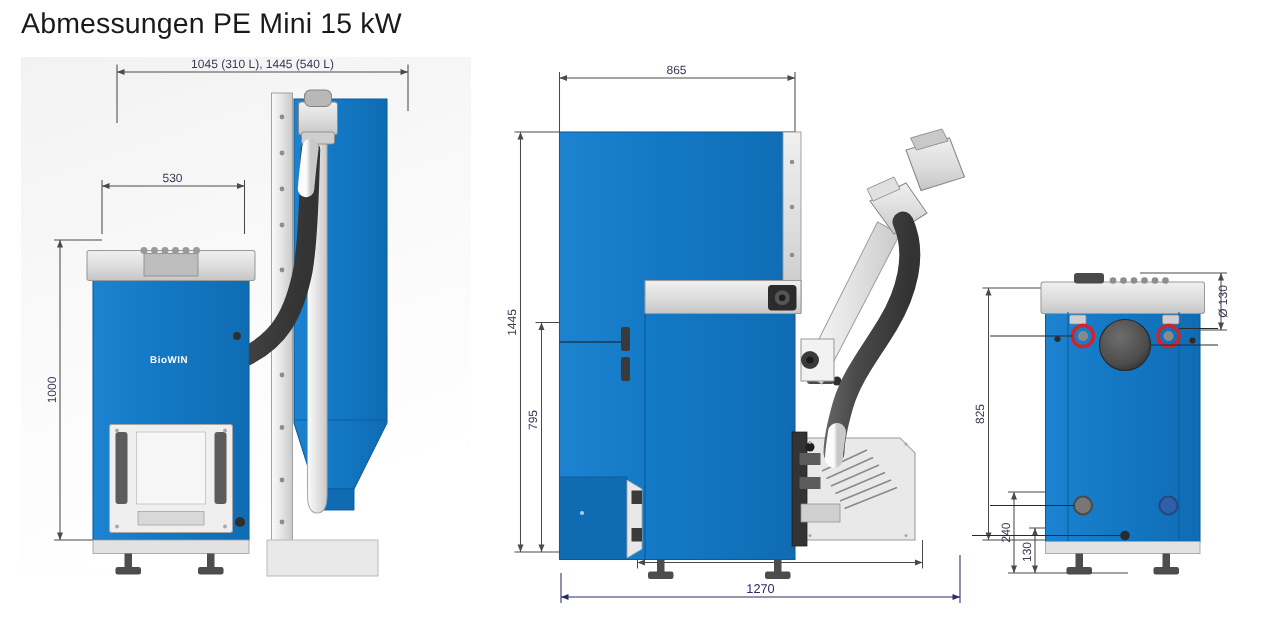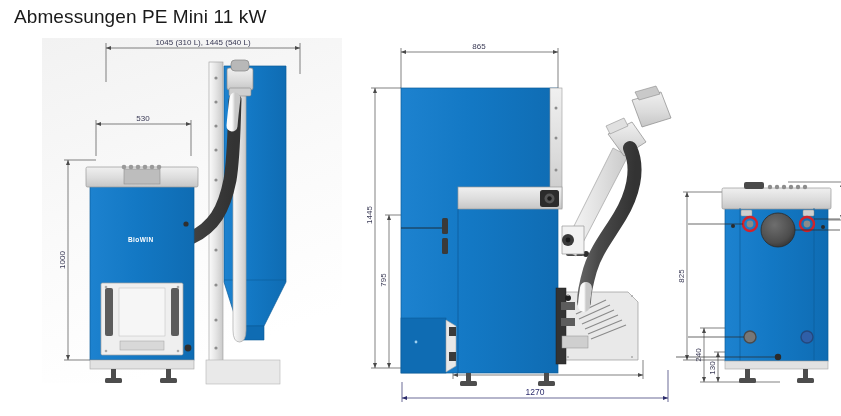--- a/index.html
+++ b/index.html
@@ -5,29 +5,29 @@
   html,body{margin:0;padding:0;}
   body{
     width:841px;height:416px;background:#ffffff;
     font-family:"Liberation Sans", sans-serif;
     overflow:hidden;position:relative;
   }
   #page-title{
     position:absolute;left:14px;top:6px;
     font-size:19px;color:#1a1a1a;letter-spacing:.1px;
   }
-  #drawing-area{position:absolute;left:0;top:30px;width:730px;height:386px;padding-left:28px;}
+  #drawing-area{position:absolute;left:0;top:30px;width:730px;height:386px;}
   svg{display:block;}
   .dim-txt{font-family:"Liberation Sans",sans-serif;font-size:8px;fill:#3a3a55;}
   .dim-txt-b{font-family:"Liberation Sans",sans-serif;font-size:8.5px;fill:#2b2b6b;}
 </style>
 </head>
 <body>
 
-<div id="page-title">Abmessungen PE Mini 11 kW</div>
+<div id="page-title">Abmessungen PE Mini 15 kW</div>
 
 <div id="drawing-area">
 <svg width="841" height="386" viewBox="0 0 841 386" xmlns="http://www.w3.org/2000/svg">
   <defs>
     <linearGradient id="bgGrad" x1="0" y1="0" x2="0.3" y2="1">
       <stop offset="0%" stop-color="#f2f2f2"></stop>
       <stop offset="55%" stop-color="#fafafa"></stop>
       <stop offset="100%" stop-color="#ffffff"></stop>
     </linearGradient>
     <linearGradient id="blueG" x1="0" y1="0" x2="1" y2="0">

